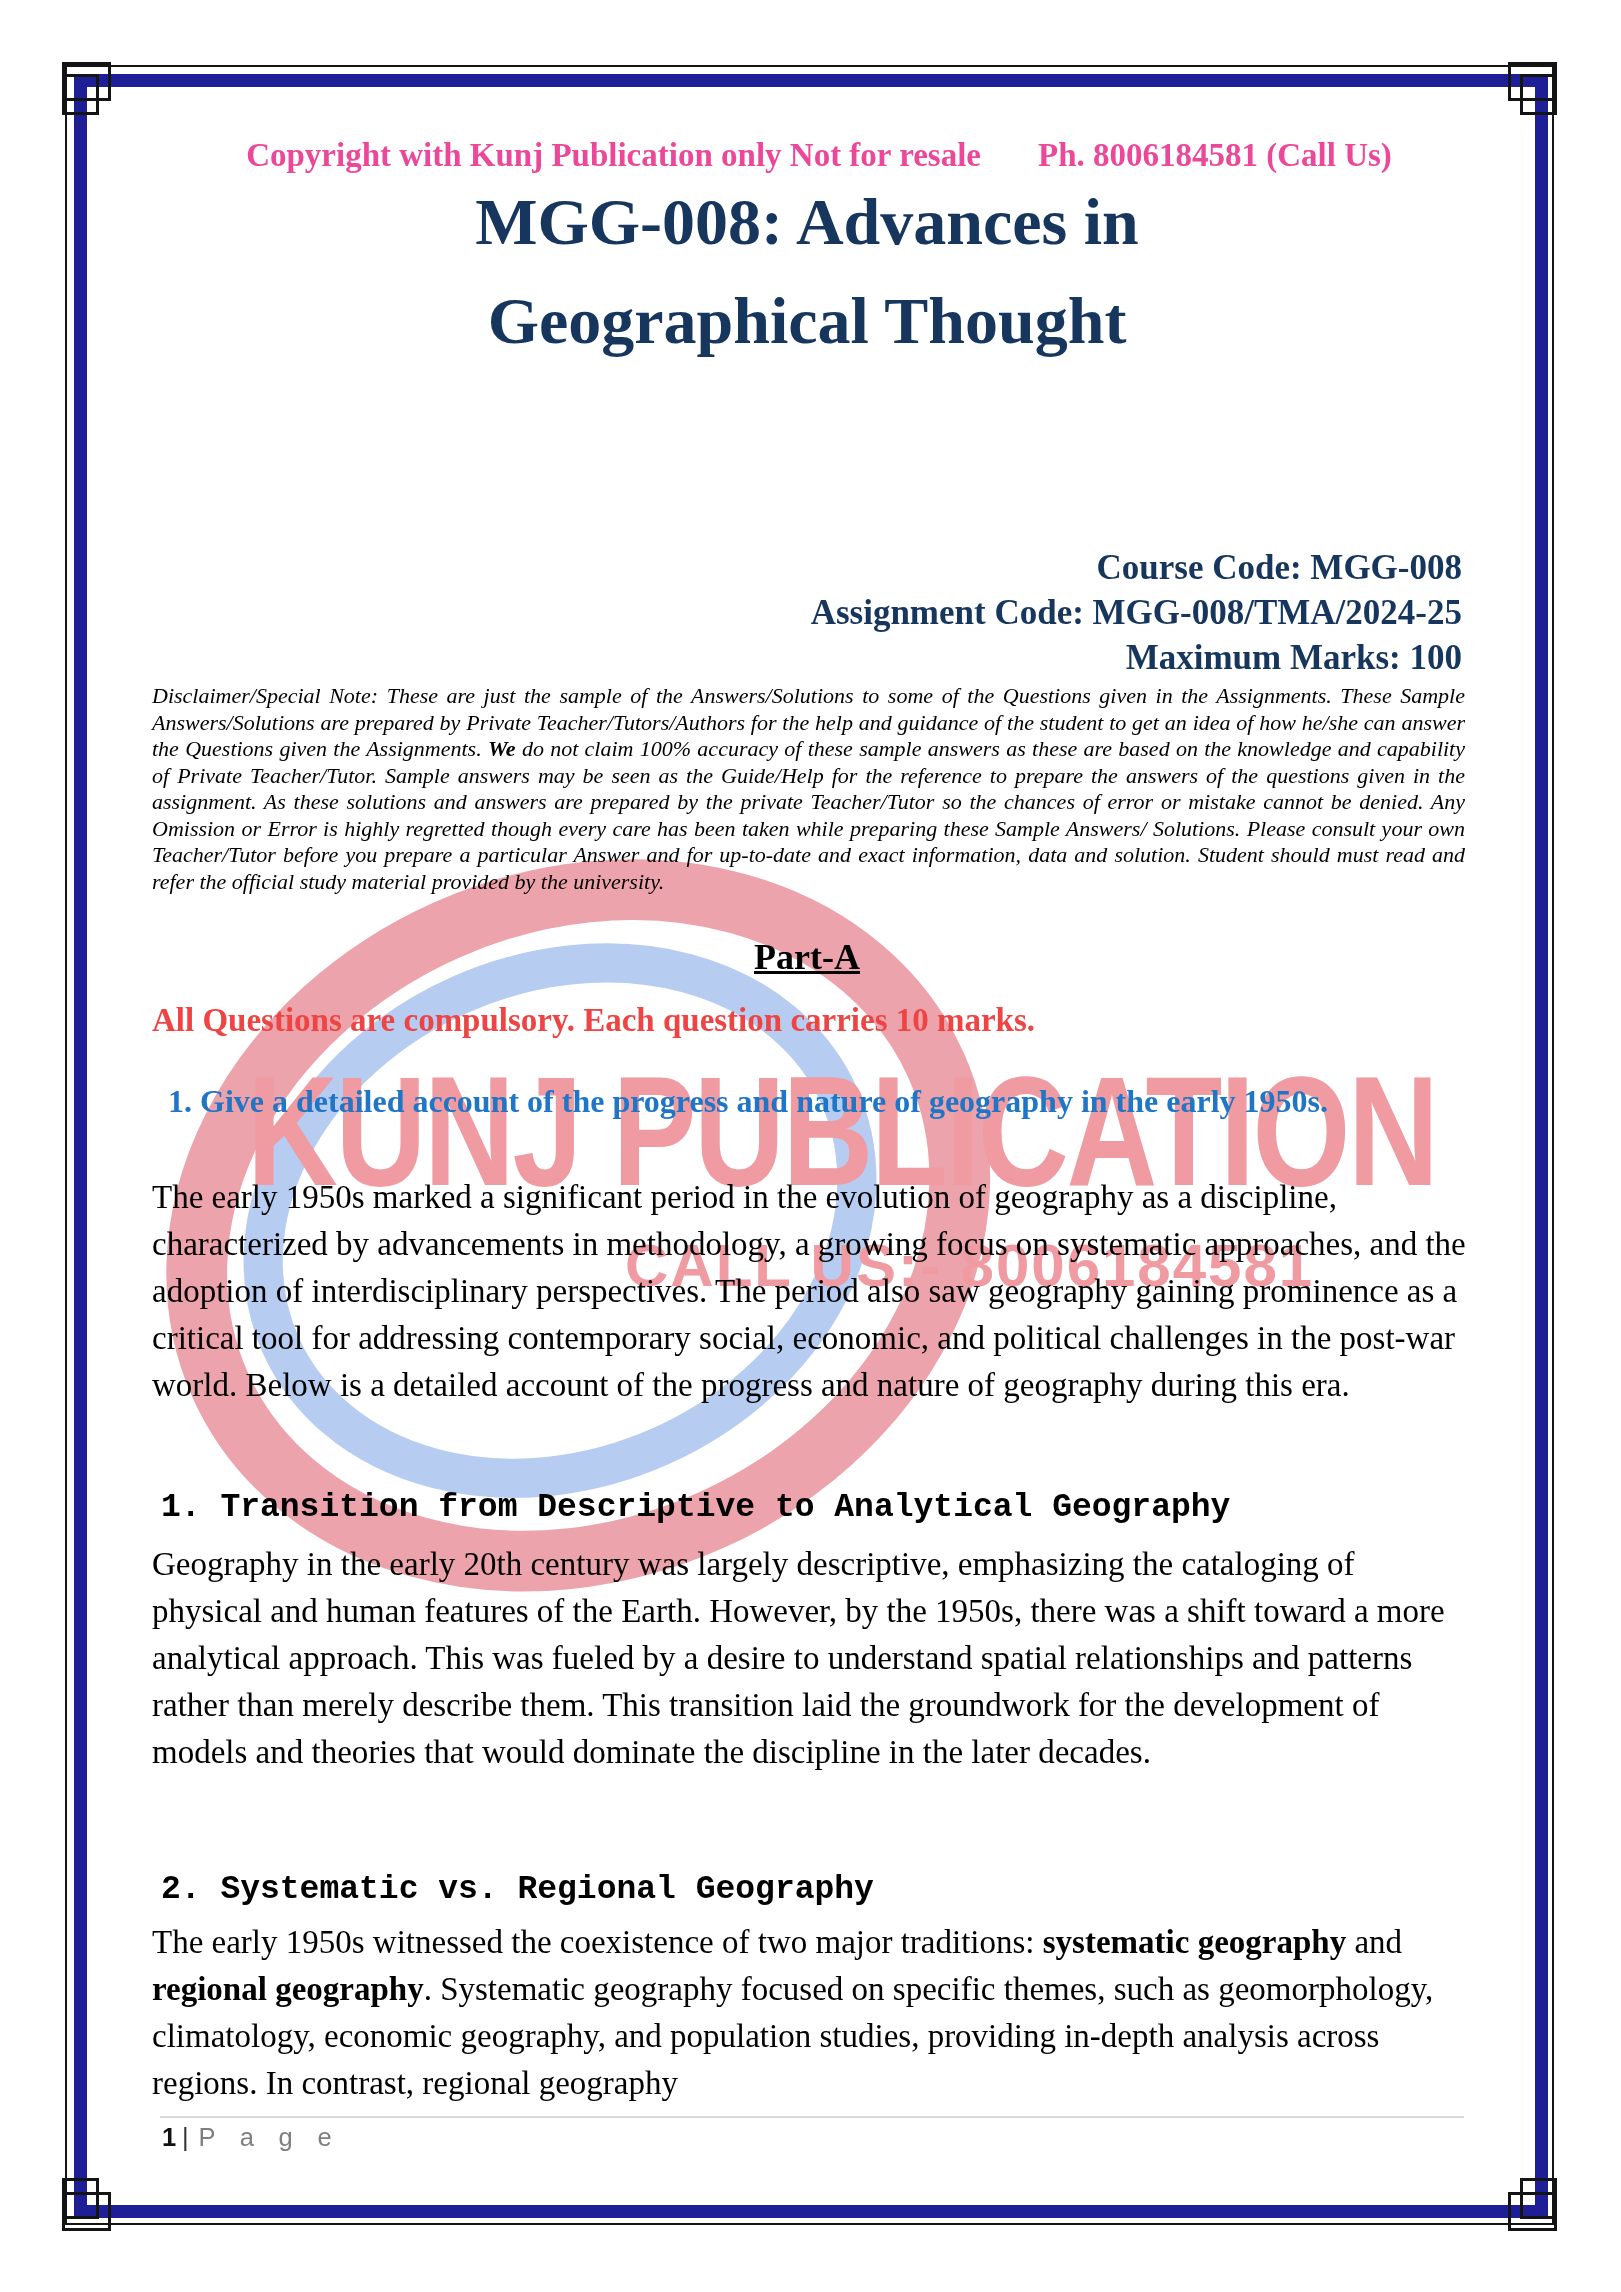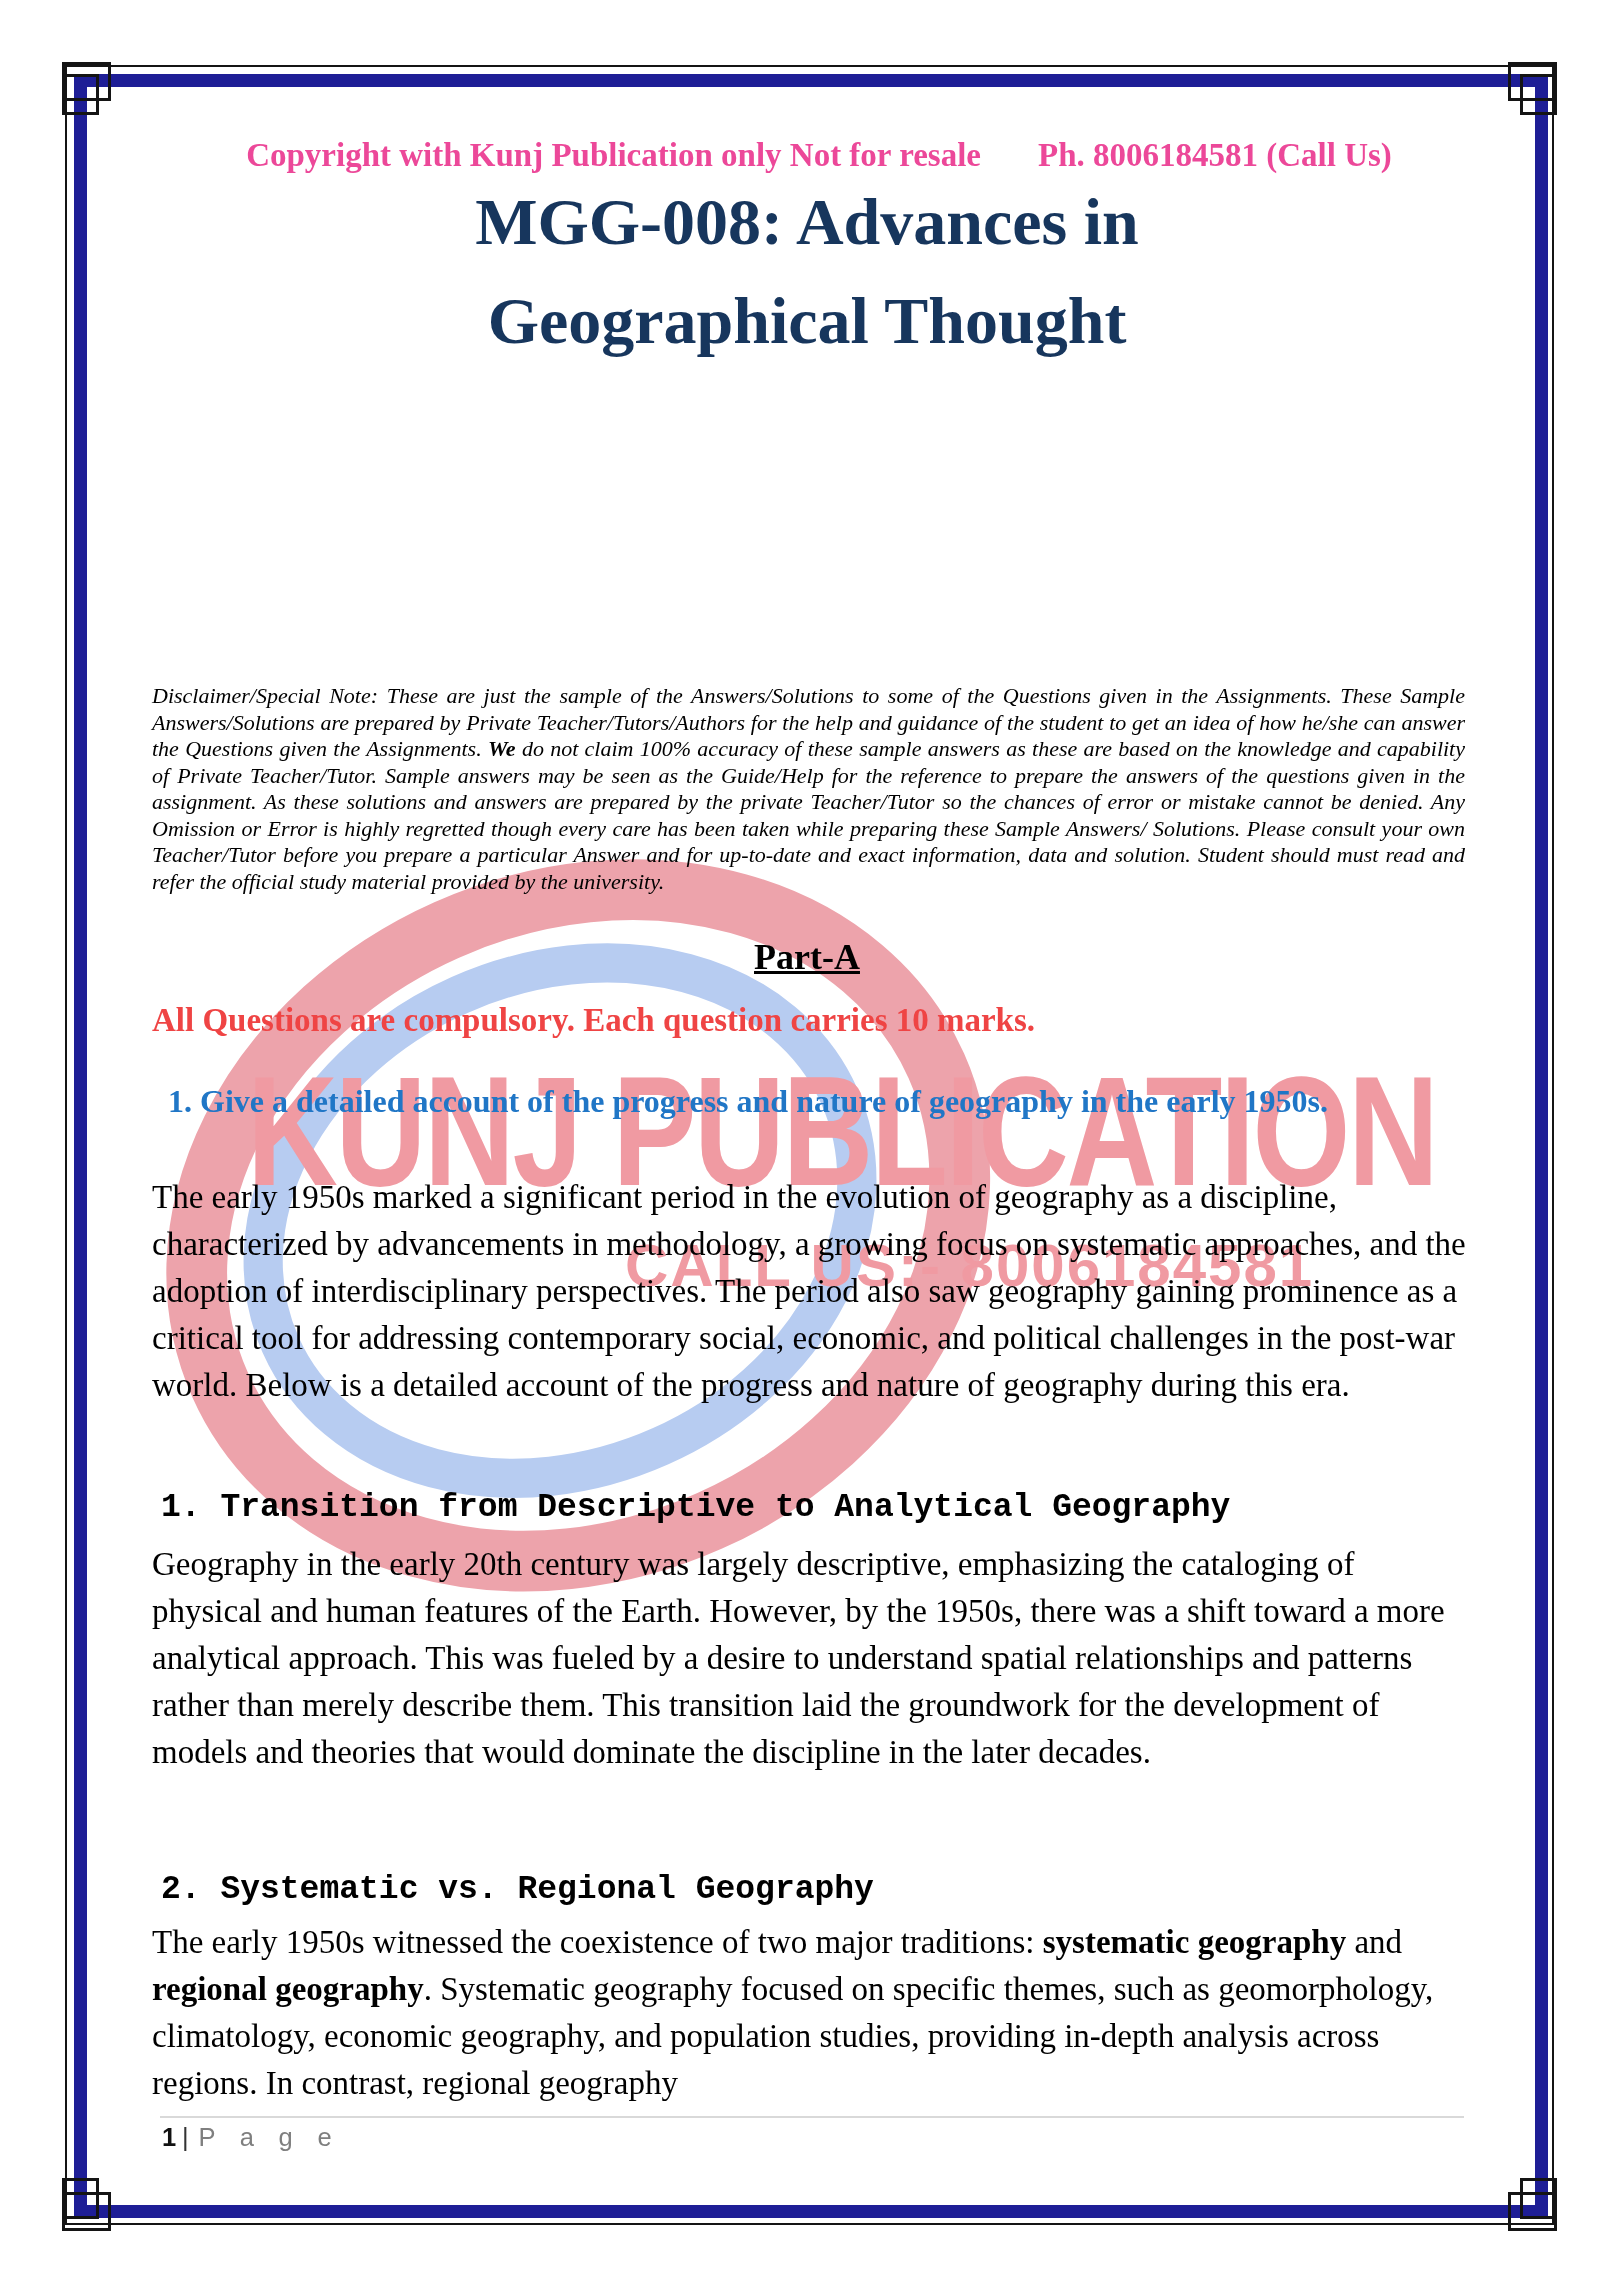--- a/index.html
+++ b/index.html
@@ -123,20 +123,25 @@
 
     <div class="copyright">
       <span>Copyright with Kunj Publication only Not for resale</span><span class="phone">Ph. 8006184581 (Call Us)</span>
     </div>
 
     <h1 class="doc-title">
       <span>MGG-008: Advances in</span>
       <span>Geographical Thought</span>
     </h1>
 
+    <div class="course-block">
+      <div>Course Code: MGG-008</div>
+      <div>Assignment Code: MGG-008/TMA/2024-25</div>
+      <div>Maximum Marks: 100</div>
+    </div>
 
     <p class="disclaimer"><span>Disclaimer/Special Note: These are just the sample of the Answers/Solutions to some of the Questions given in the Assignments. These Sample Answers/Solutions are prepared by Private Teacher/Tutors/Authors for the help and guidance of the student to get an idea of how he/she can answer the Questions given the Assignments. </span><span class="seg-bold">We</span><span> do not claim 100% accuracy of these sample answers as these are based on the knowledge and capability of Private Teacher/Tutor. Sample answers may be seen as the Guide/Help for the reference to prepare the answers of the questions given in the assignment. As these solutions and answers are prepared by the private Teacher/Tutor so the chances of error or mistake cannot be denied. Any Omission or Error is highly regretted though every care has been taken while preparing these Sample Answers/ Solutions. Please consult your own Teacher/Tutor before you prepare a particular Answer and for up-to-date and exact information, data and solution. Student should must read and refer the official study material provided by the university.</span></p>
 
     <h2 class="part-heading">
       <span class="u">Part-A</span>
     </h2>
 
     <p class="instruction">All Questions are compulsory. Each question carries 10 marks.</p>
 
     <p class="question">1. Give a detailed account of the progress and nature of geography in the early 1950s.</p>

